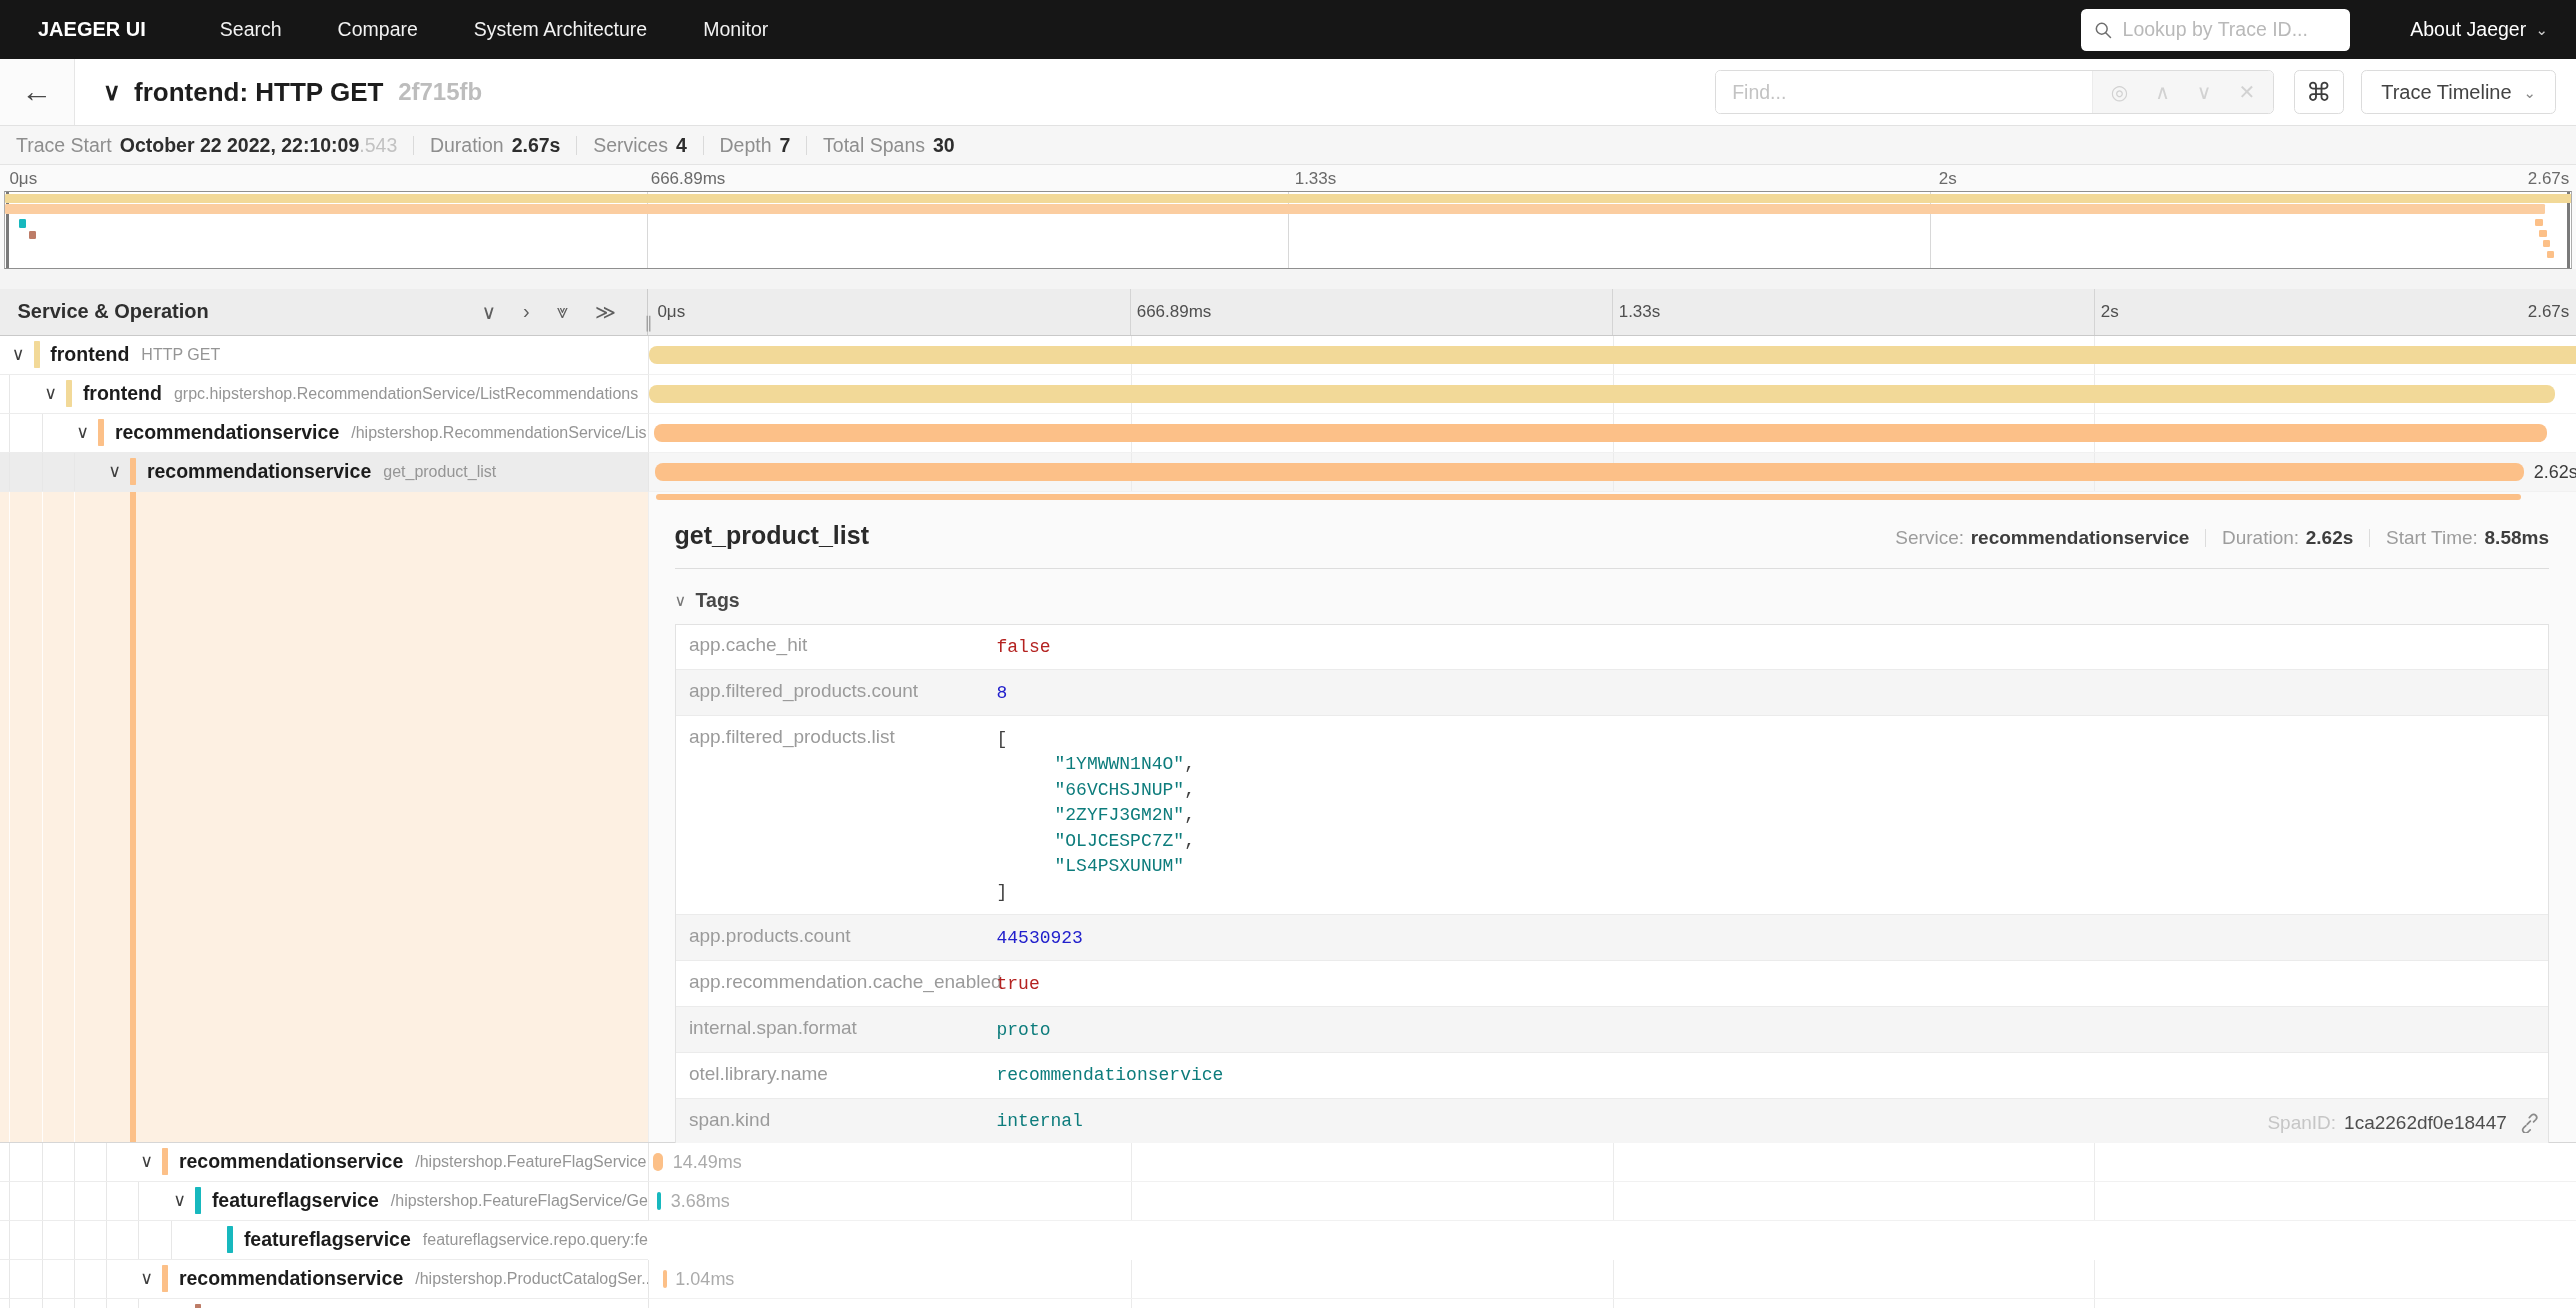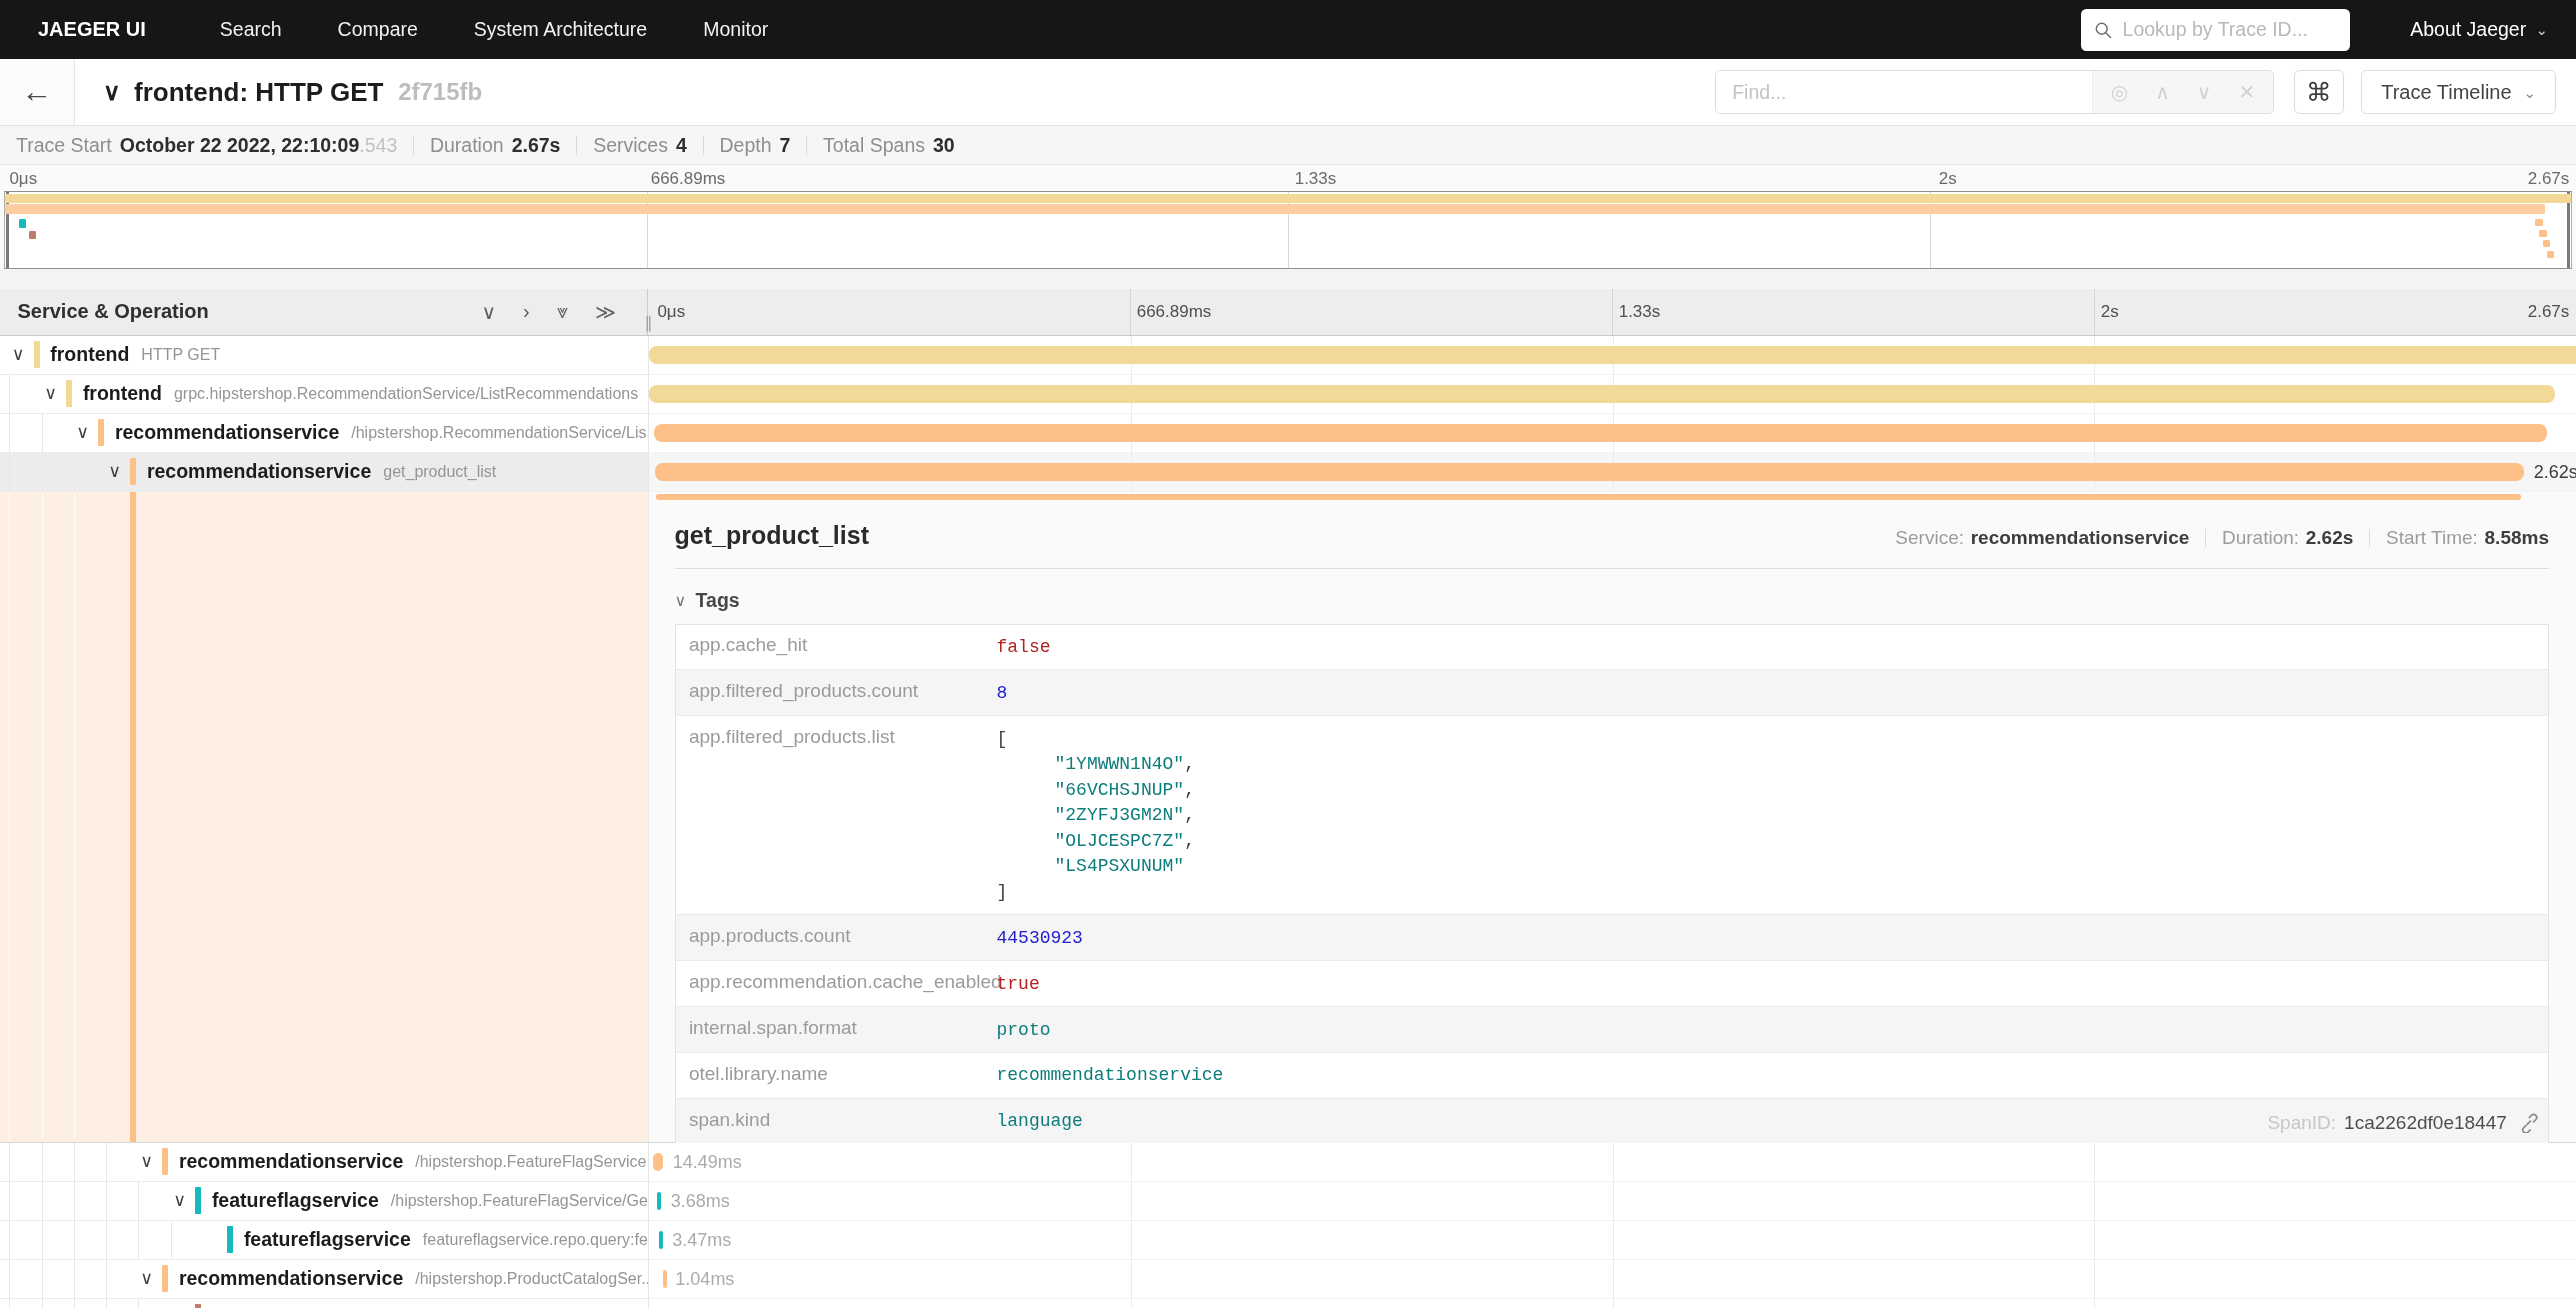--- a/index.html
+++ b/index.html
@@ -393,21 +393,21 @@
         <div class="tag-row alt">
           <div class="tag-key">internal.span.format</div>
           <div class="tag-val"><span class="v-str">proto</span></div>
         </div>
         <div class="tag-row">
           <div class="tag-key">otel.library.name</div>
           <div class="tag-val"><span class="v-str">recommendationservice</span></div>
         </div>
         <div class="tag-row alt">
           <div class="tag-key">span.kind</div>
-          <div class="tag-val"><span class="v-str">language</span></div>
+          <div class="tag-val"><span class="v-str">internal</span></div>
         </div>
       </div>
     <div class="process-row" id="process-row">
       <span class="p-chevron">›</span>
       <span class="p-title">Process:</span>
     <span class="p-key">telemetry.auto.version</span>
         <span class="p-eq">=</span>
         <span class="p-val">0.34b0</span>
         <span class="p-sep"></span>
         <span class="p-key">telemetry.sdk.language</span>
@@ -485,27 +485,20 @@
         <div class="guide" style="left: 74px;"></div>
         <div class="guide" style="left: 106px;"></div>
         <div class="guide" style="left: 138px;"></div>
         <div class="guide" style="left: 171px;"></div>
         <span style="display: inline-block; width: 199px; flex: 0 0 auto;"></span>
         <span class="row-chevron"></span>
         <span class="color-strip" style="background: rgb(23, 184, 190);"></span>
         <span class="svc-name">featureflagservice</span>
         <span class="op-name">featureflagservice.repo.query:fe...</span>
       </div>
-      <div class="row-timeline">
-        <div class="row-grid" style="left: 25%;"></div>
-        <div class="row-grid" style="left: 50%;"></div>
-        <div class="row-grid" style="left: 75%;"></div>
-        <div class="span-bar" style="left: 0.52%; width: 0.2%; min-width: 4px; background: rgb(23, 184, 190);"></div>
-        <span class="bar-label" style="left: calc(0.72% + 9.4px);">3.47ms</span>
-      </div>
     </div>
     <div class="span-row">
       <div class="row-name">
         <div class="guide" style="left: 9.4px;"></div>
         <div class="guide" style="left: 42px;"></div>
         <div class="guide" style="left: 74px;"></div>
         <div class="guide" style="left: 106px;"></div>
         <span style="display: inline-block; width: 134px; flex: 0 0 auto;"></span>
         <span class="row-chevron">∨</span>
         <span class="color-strip" style="background: rgb(252, 192, 136);"></span>

